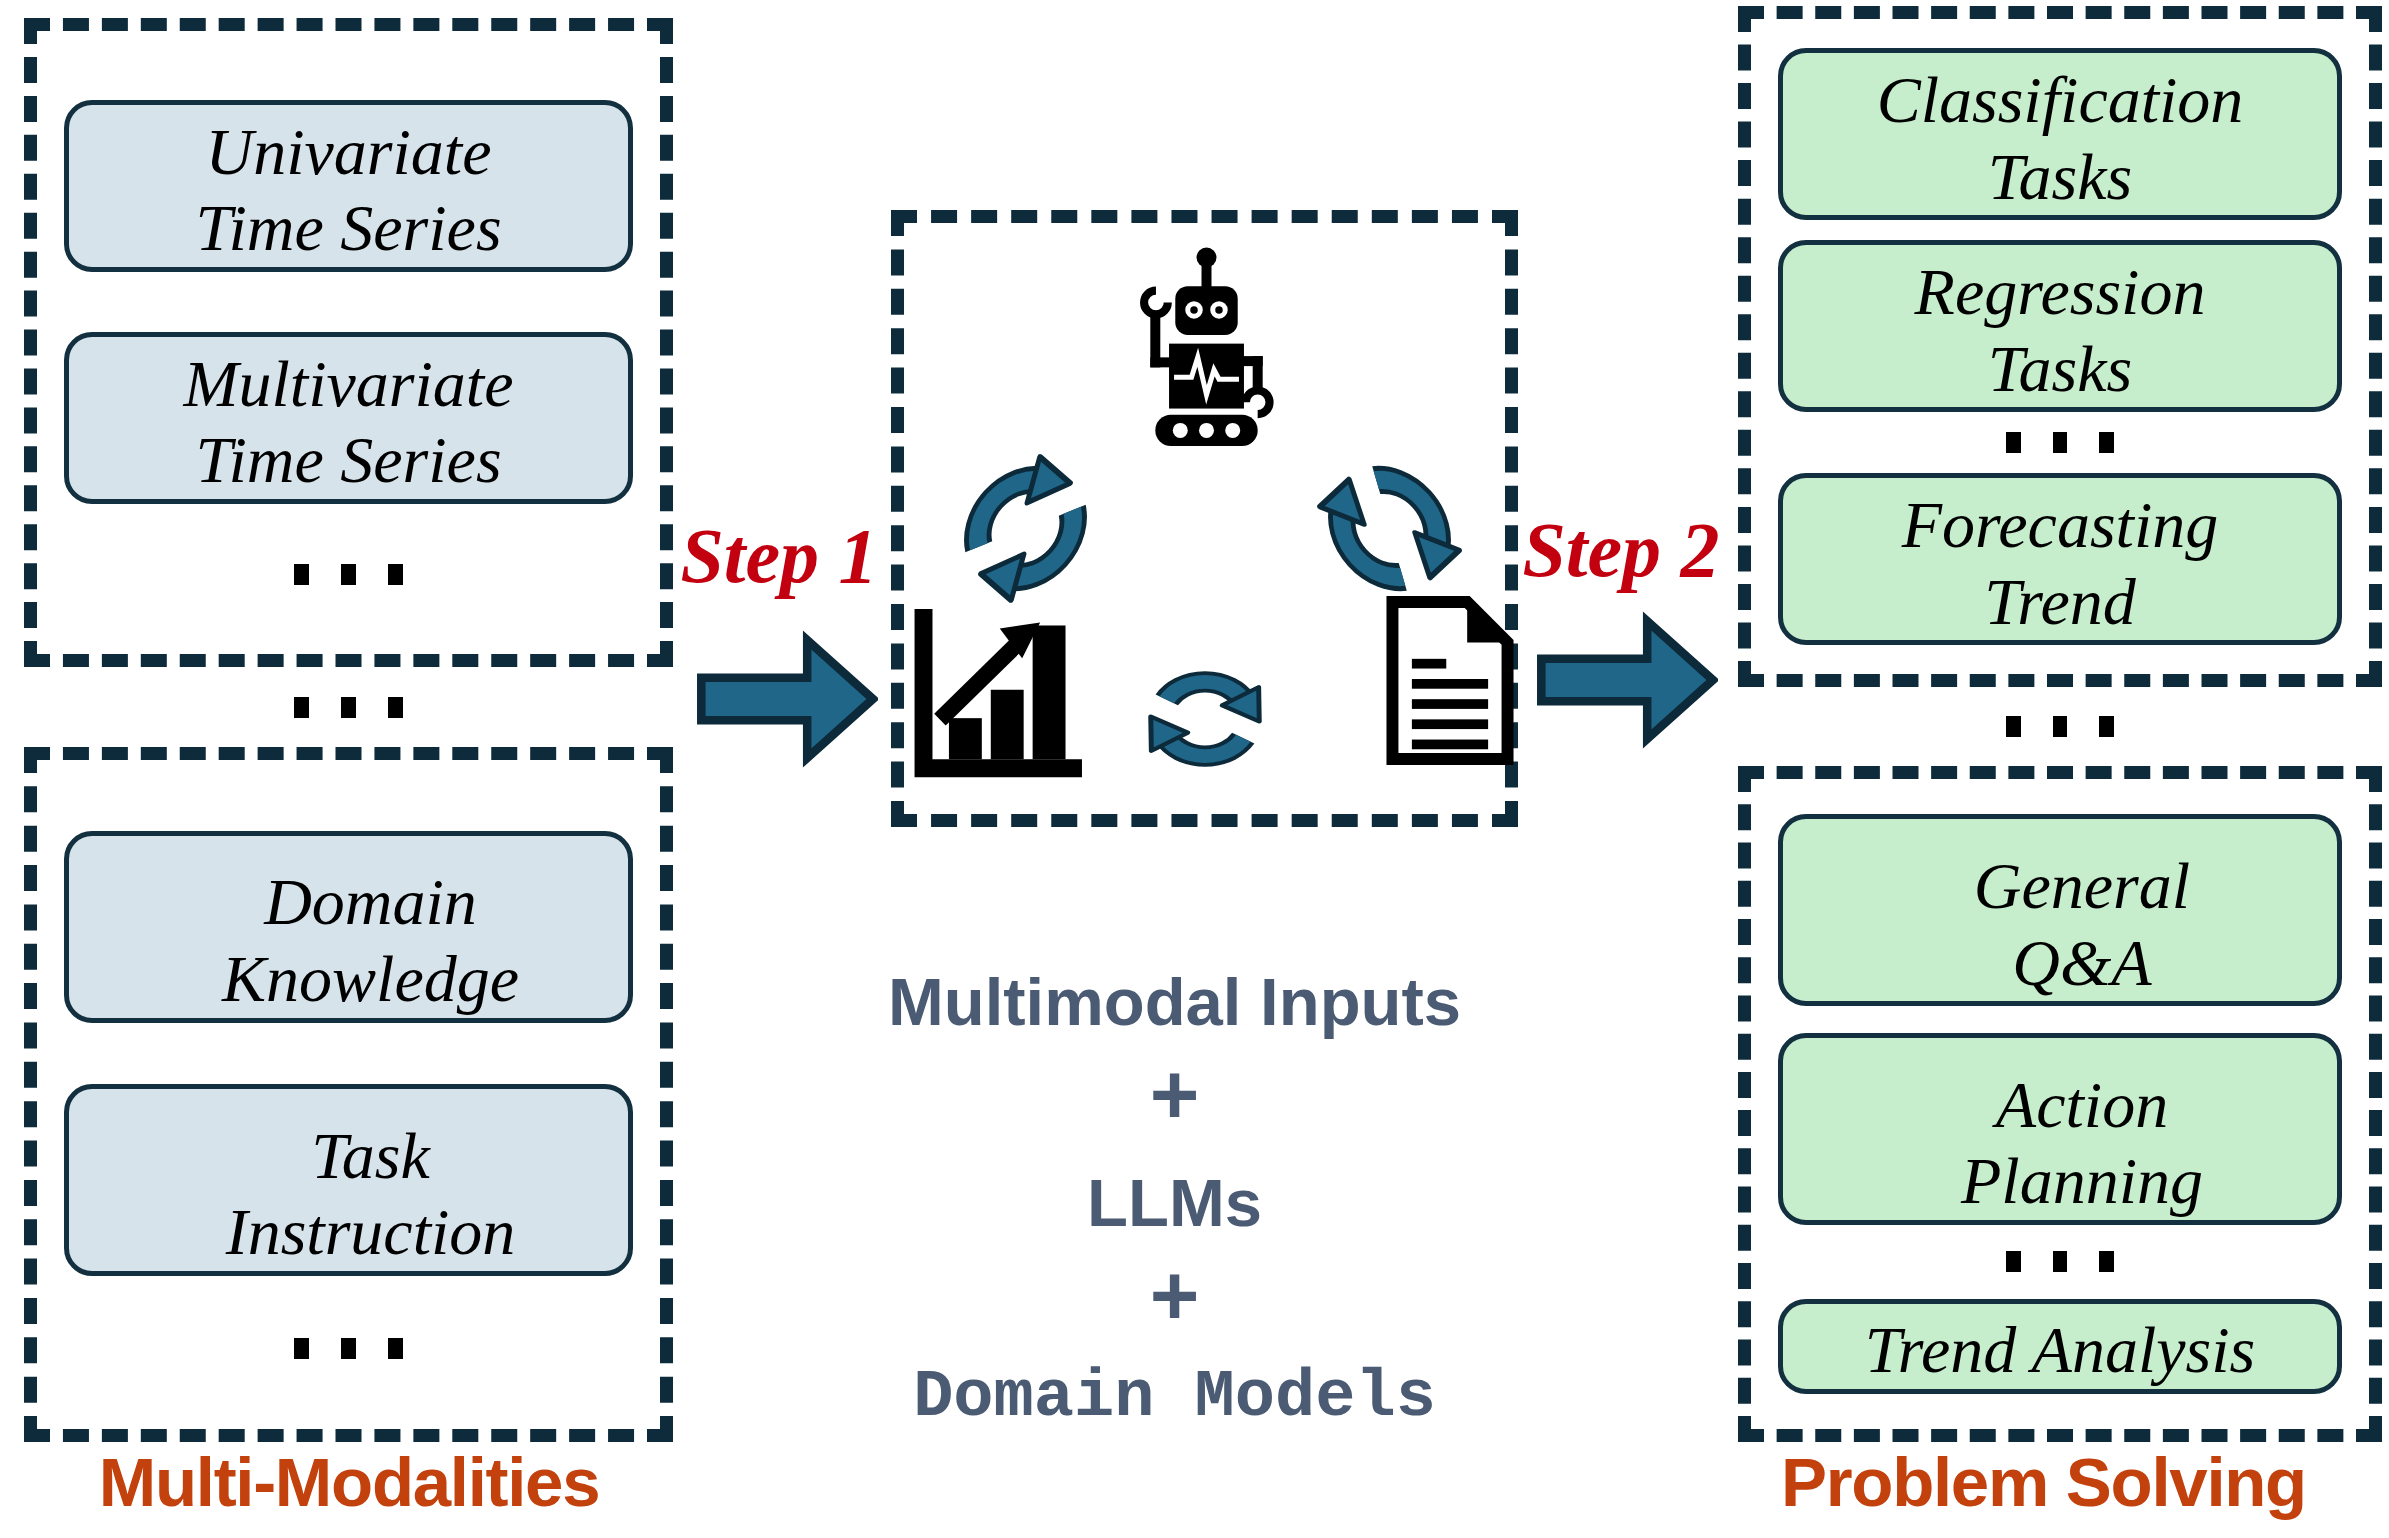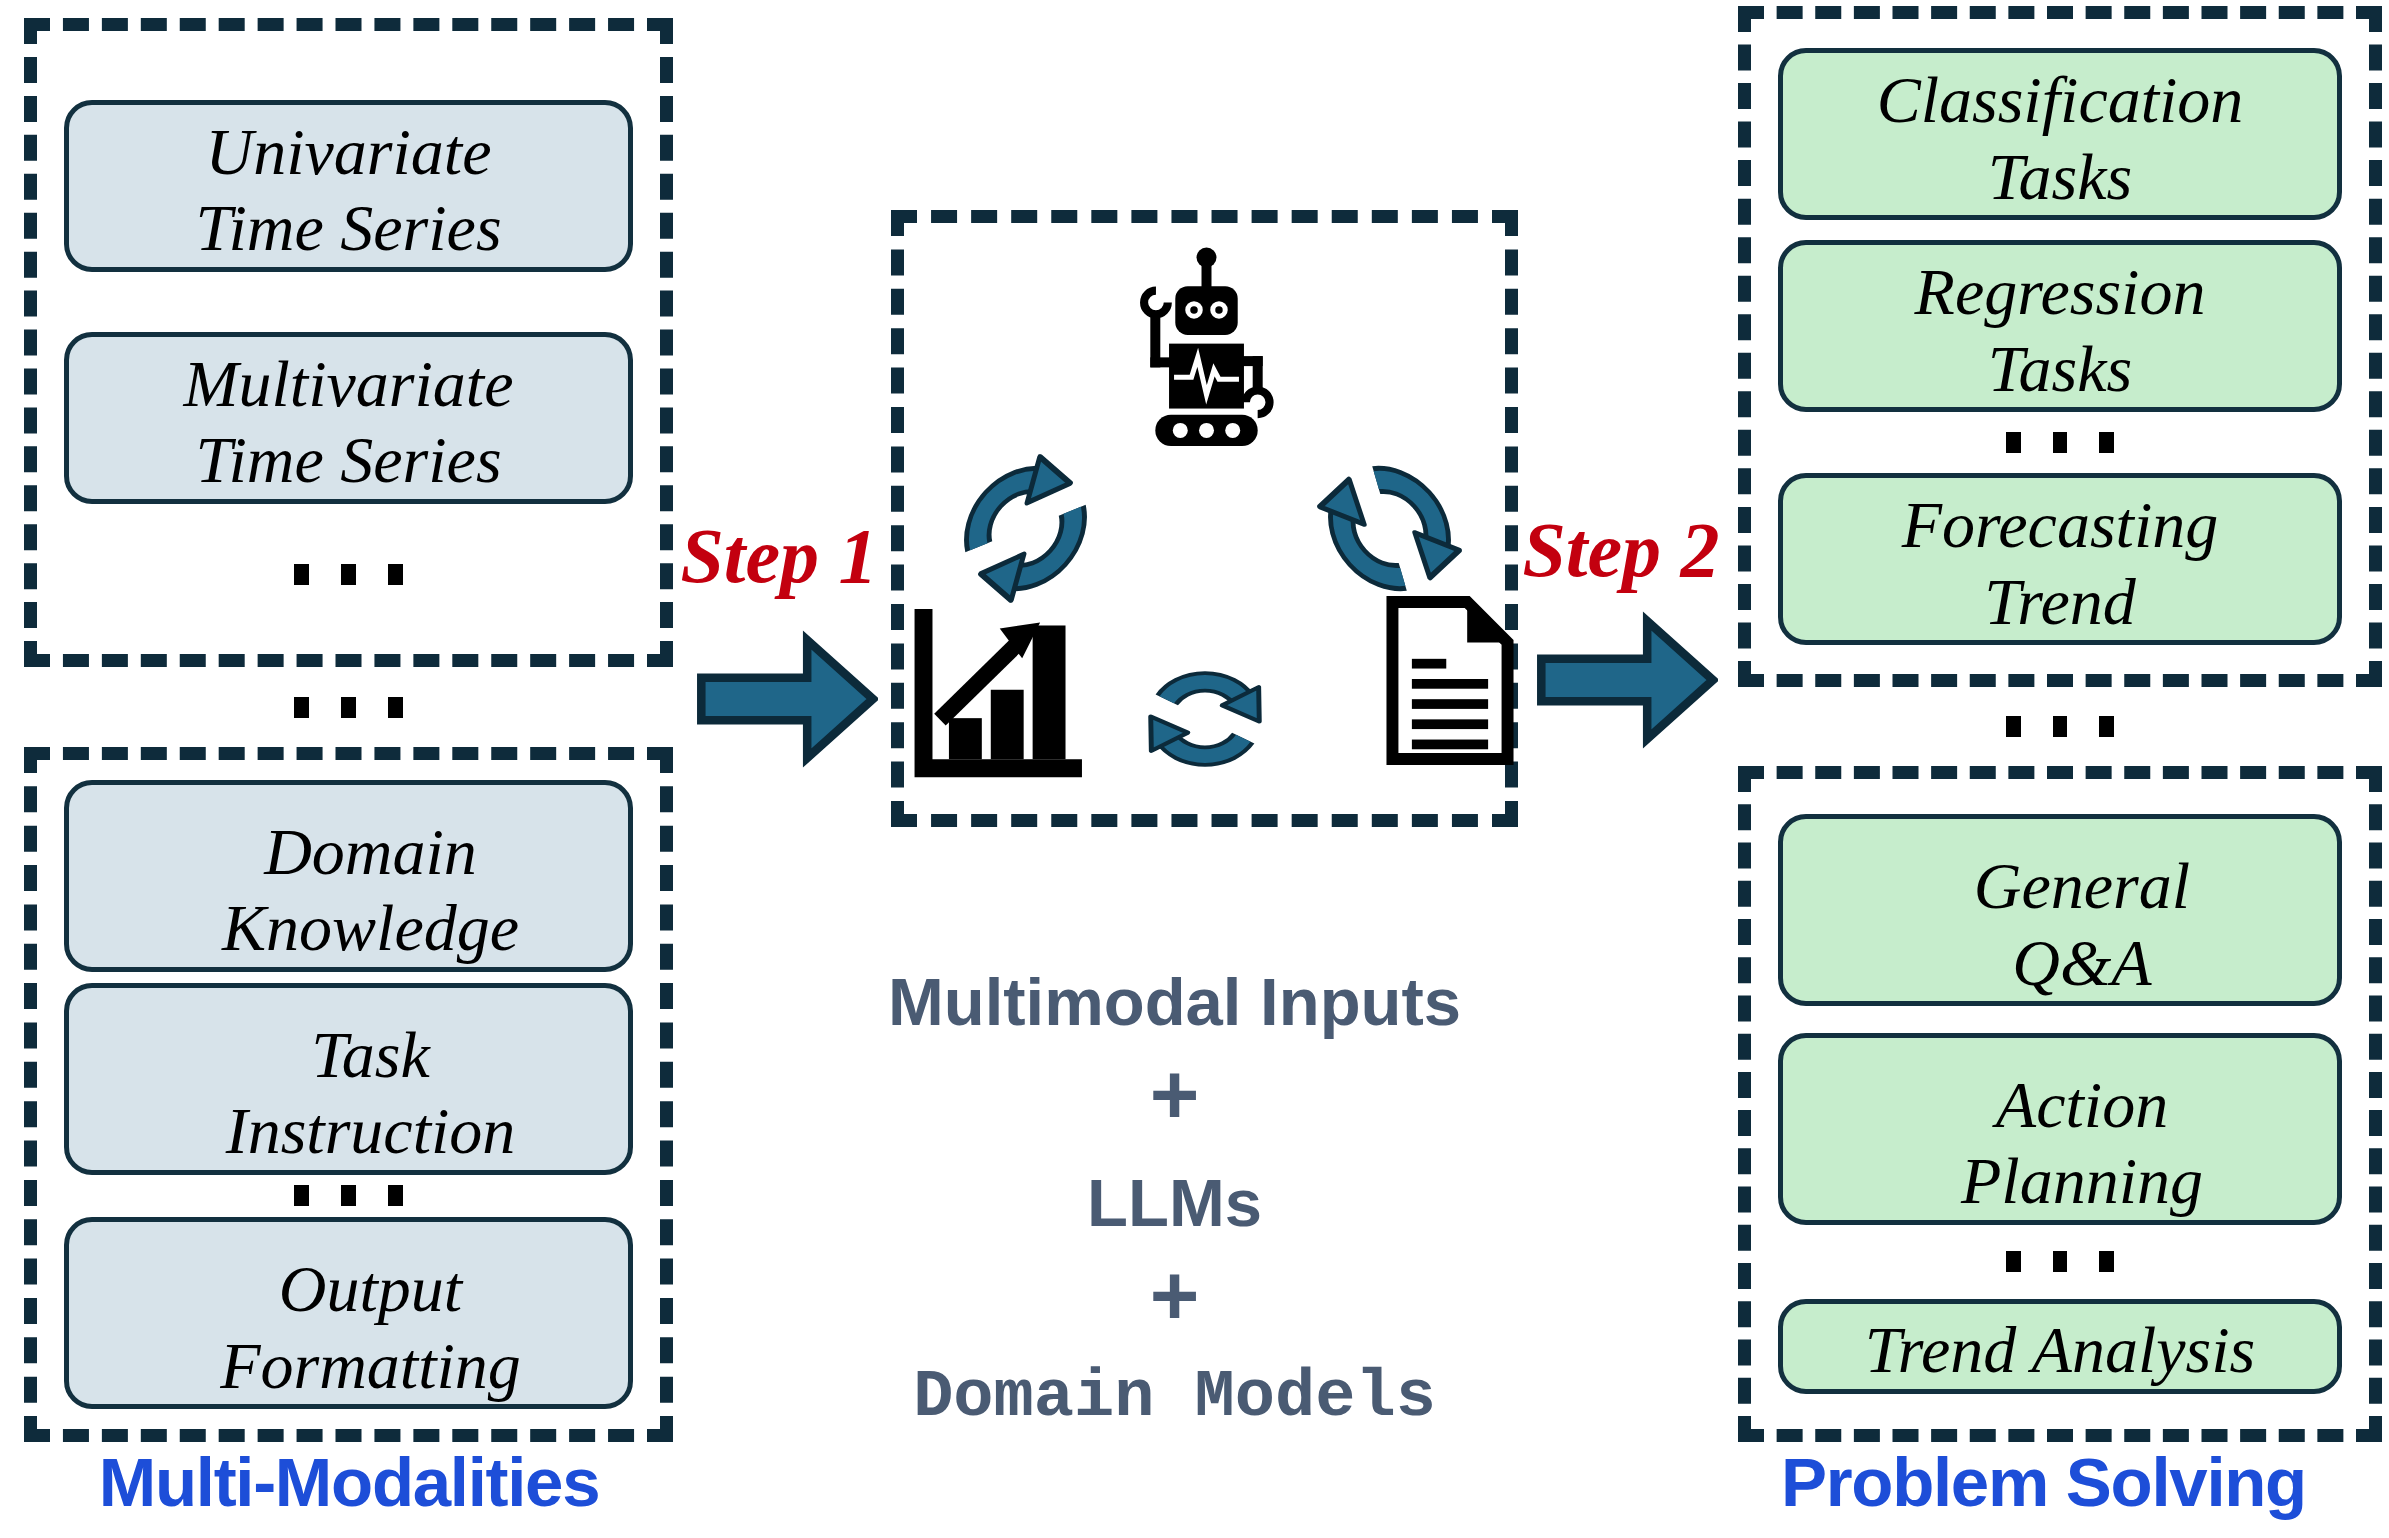--- a/index.html
+++ b/index.html
@@ -15,21 +15,21 @@
   .card.blue{background:#d7e3ea;}
   .card.green{background:#c6edcc;}
   .card-text{font-family:"Liberation Serif","DejaVu Serif",serif;font-style:italic;
              font-size:66px;line-height:1.16;color:#000;white-space:pre-line;}
   .h270{height:172px;} .h300{height:192px;padding-left:44px;} .h210{height:95px;}
   
   .dots{display:flex;align-items:center;justify-content:center;gap:32px;}
   .dots .dt{width:14.7px;height:21px;background:#000;}
   .dots.abs{position:absolute;}
   
-  .col-label{position:absolute;font-size:69px;font-weight:bold;color:#1d4ed8;
+  .col-label{position:absolute;font-size:69px;font-weight:bold;color:#c2410c;
              letter-spacing:-1.3px;text-align:center;}
   
   .step-label{position:absolute;font-family:"Liberation Serif","DejaVu Serif",serif;
               font-weight:bold;font-style:italic;font-size:78px;color:#c3000f;text-align:center;}
   .block-arrow{position:absolute;}
   
   .cap{position:absolute;left:790px;width:769px;text-align:center;font-weight:bold;color:#4a5b73;margin-top:37px;}
   .cap.txt{font-size:67px;}
   .cap.plus{font-size:85px;}
   .icon{position:absolute;}
@@ -129,24 +129,20 @@
     </div>
     <div class="card blue h300">
       <span class="card-text">Task
 Instruction</span>
     </div>
     <div class="dots">
       <i class="dt"></i>
         <i class="dt"></i>
         <i class="dt"></i>
     </div>
-    <div class="card blue h300">
-      <span class="card-text">Output
-Formatting</span>
-    </div>
   </div>
 
   <div class="col-label" style="left:13px;top:1443px;width:672px;">Multi-Modalities</div>
 
   <div class="step-label" style="left:667px;top:511px;width:224px;">Step 1</div>
   <svg class="block-arrow" style="left:695px;top:629px;" width="183" height="140" viewBox="0 0 285 218">
       <use href="#sym-block-arrow"></use>
     </svg>
 
   <div class="dashed" style="left:891px;top:210px;width:627px;height:617px;padding:0;"></div>

